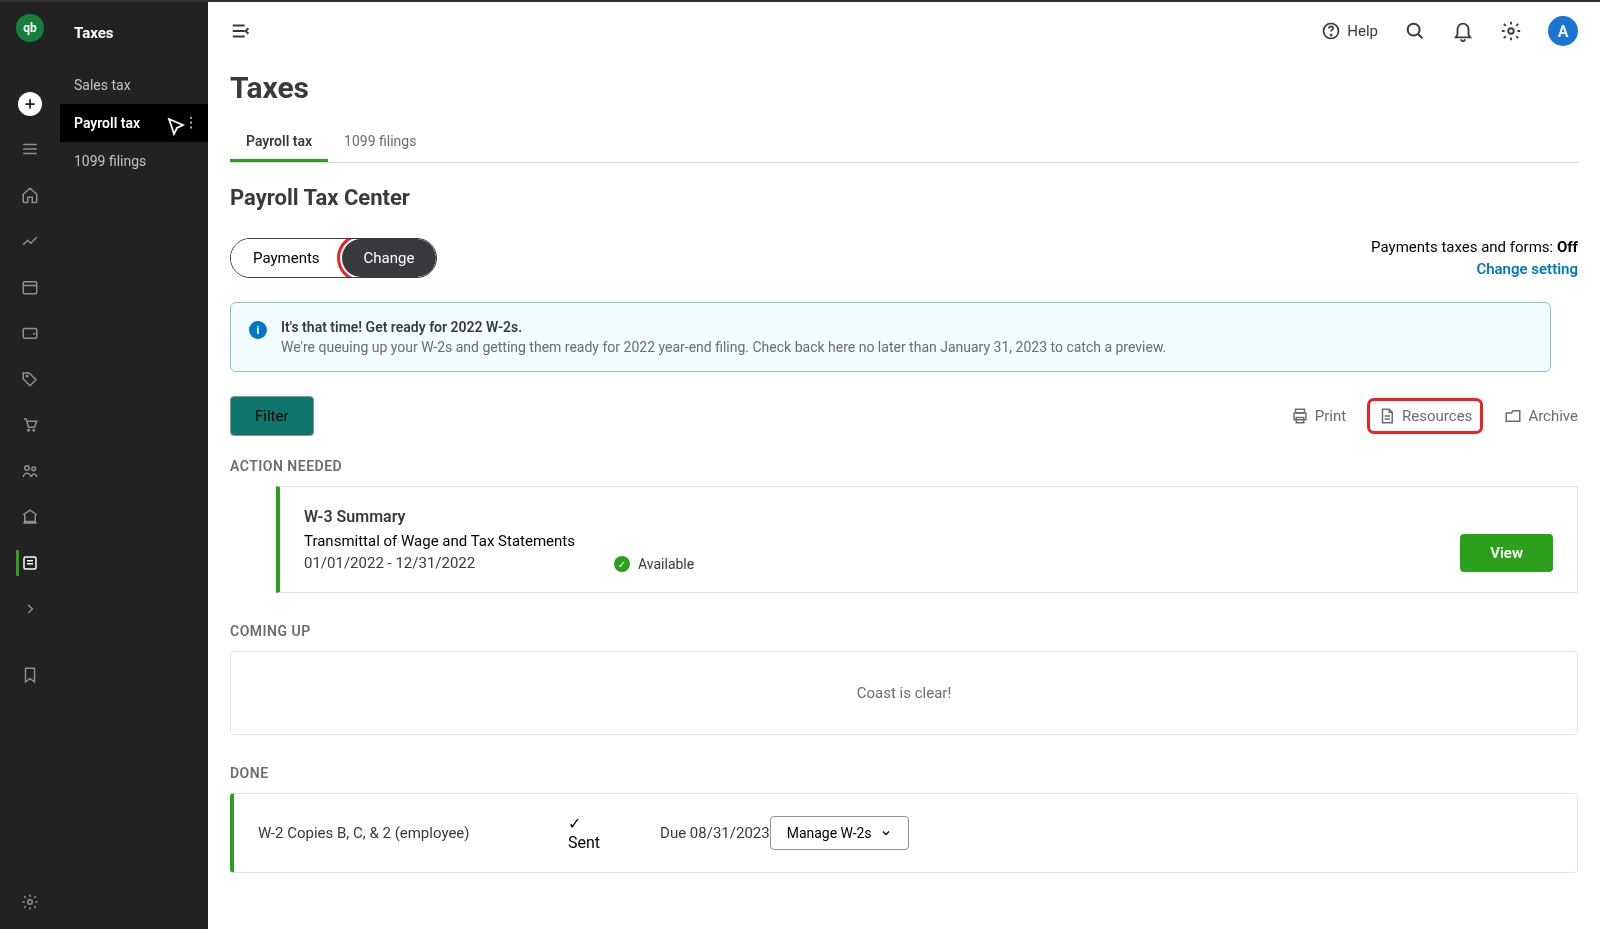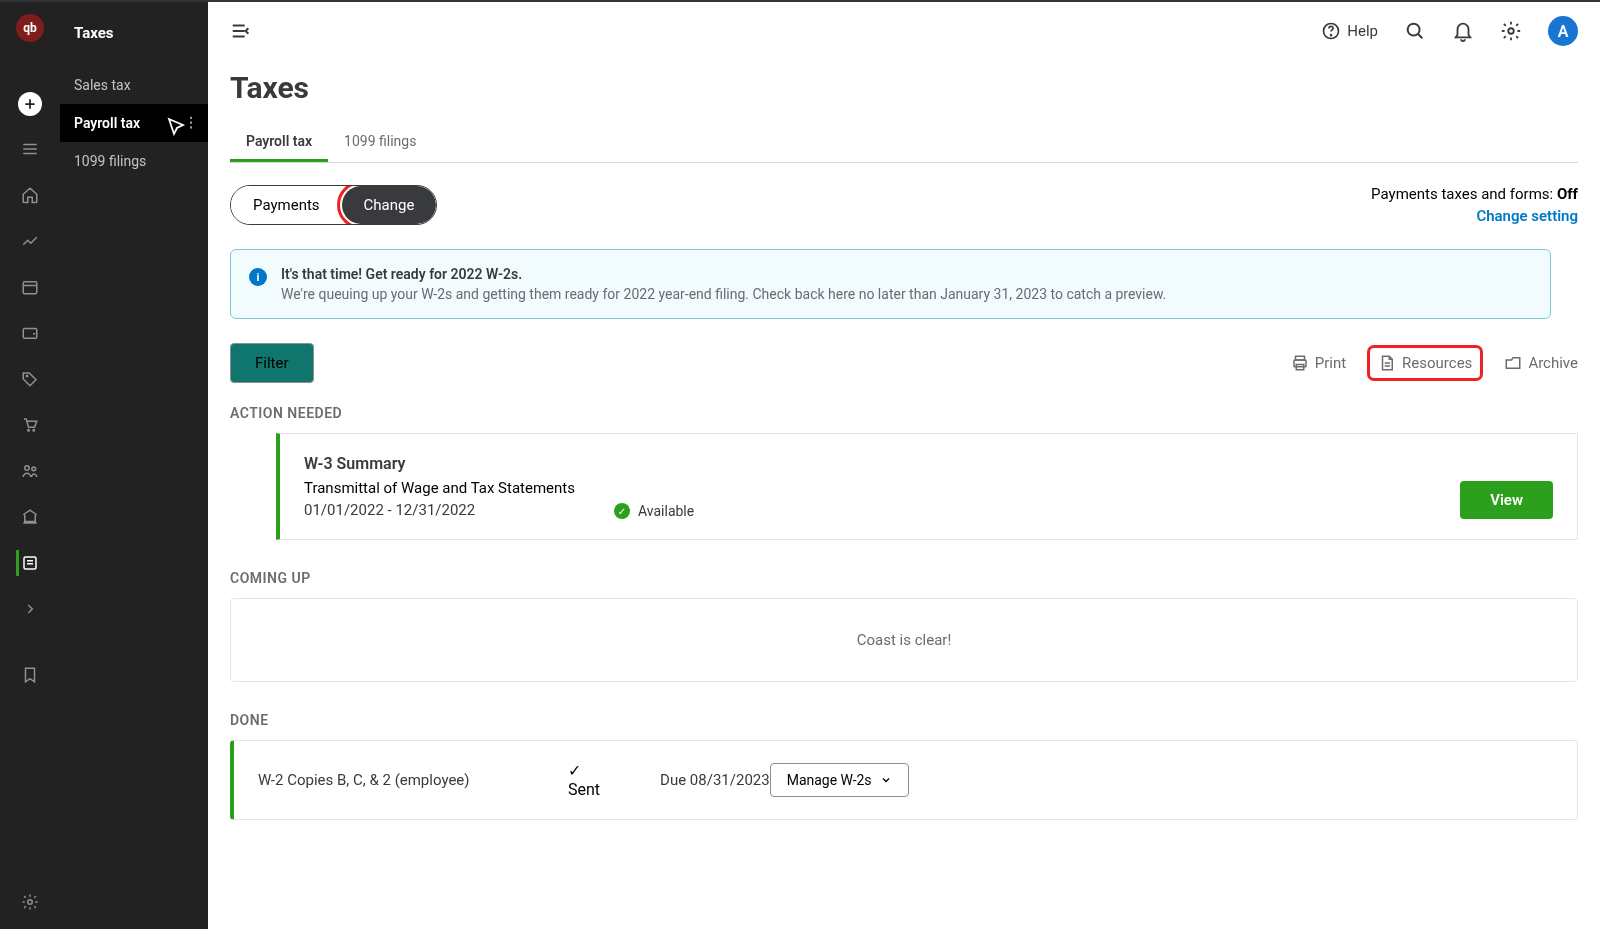--- a/index.html
+++ b/index.html
@@ -1,18 +1,18 @@
 <!DOCTYPE html>
 <html><head>
 <meta charset="utf-8">
 <style>
 * { margin:0; padding:0; box-sizing:border-box; font-family:-apple-system,BlinkMacSystemFont,"Segoe UI",Roboto,sans-serif; }
 body { background:#fff; width:1600px; height:929px; overflow:hidden; display:flex; border-top:2px solid #333; }
 .iconrail { width:60px; background:#222; display:flex; flex-direction:column; align-items:center; padding-top:12px; }
-.iconrail .logo { width:28px; height:28px; background:#7f1d1d; border-radius:50%; display:flex; align-items:center; justify-content:center; color:#fff; font-weight:bold; font-size:12px; margin-bottom:40px; }
+.iconrail .logo { width:28px; height:28px; background:#15803d; border-radius:50%; display:flex; align-items:center; justify-content:center; color:#fff; font-weight:bold; font-size:12px; margin-bottom:40px; }
 .iconrail .railbtn { width:26px; height:26px; margin:10px 0; display:flex; align-items:center; justify-content:center; color:#8d9096; cursor:pointer; }
 .iconrail .railbtn.add { background:#fff; border-radius:50%; color:#222; width:24px; height:24px; }
 .iconrail .railbtn.active { border-left:3px solid #2ca01c; margin-left:-3px; color:#fff; }
 .iconrail .spacer { flex:1; }
 .subnav { width:148px; background:#222; color:#c1c3c7; display:flex; flex-direction:column; padding-top:22px; }
 .subnav .title { color:#fff; font-weight:700; font-size:15px; padding:0 14px 24px; }
 .subnav .item { padding:11px 14px; font-size:14px; cursor:pointer; }
 .subnav .item.sel { background:#000; color:#fff; font-weight:600; position:relative; }
 .subnav .item.sel .dots { position:absolute; right:10px; top:10px; color:#999; }
 .subnav .cursor { position:absolute; left:165px; top:116px; color:#fff; z-index:5; }
@@ -204,20 +204,21 @@
   </div>
 
   <div class="content">
     <div class="pagetitle">Taxes</div>
 
     <div class="tabs">
       <div class="tab active">Payroll tax</div>
       <div class="tab">1099 filings</div>
     </div>
 
+    <div class="sectiontitle">Payroll Tax Center</div>
 
     <div class="pillrow">
       <div class="pillgroup">
         <div class="pill">Payments</div>
         <div class="pill active highlight-red">Change</div>
       </div>
       <div class="autotext">
         <span>Payments taxes and forms: </span><span class="off">Off</span>
         <span class="chg">Change setting</span>
       </div>

